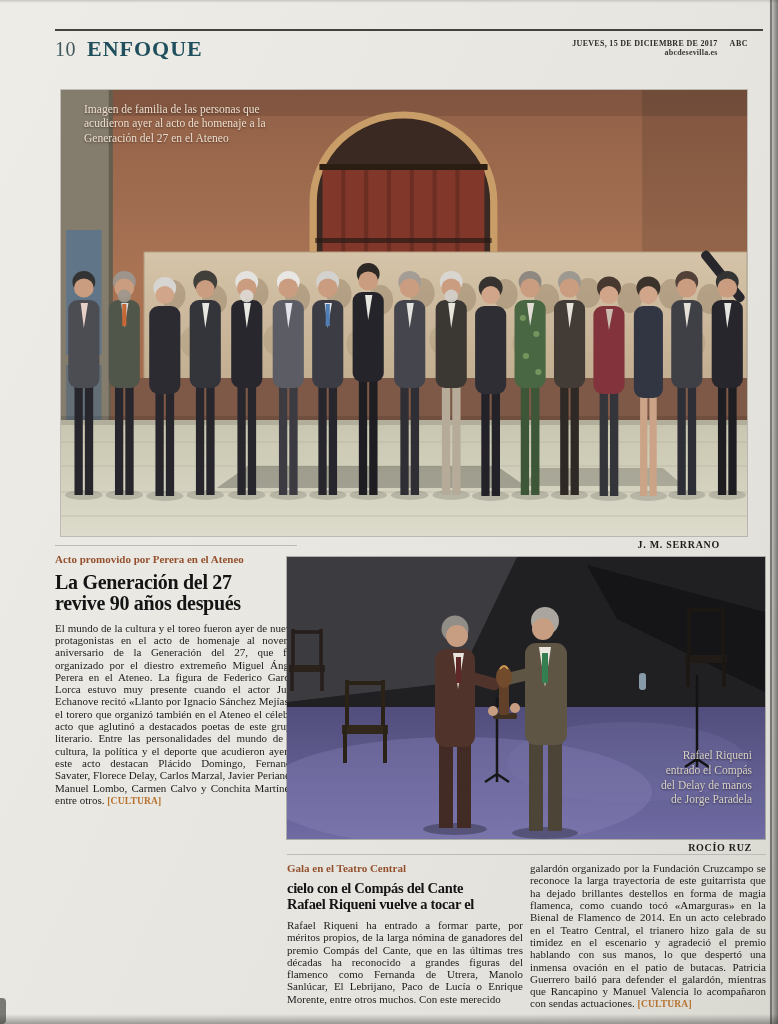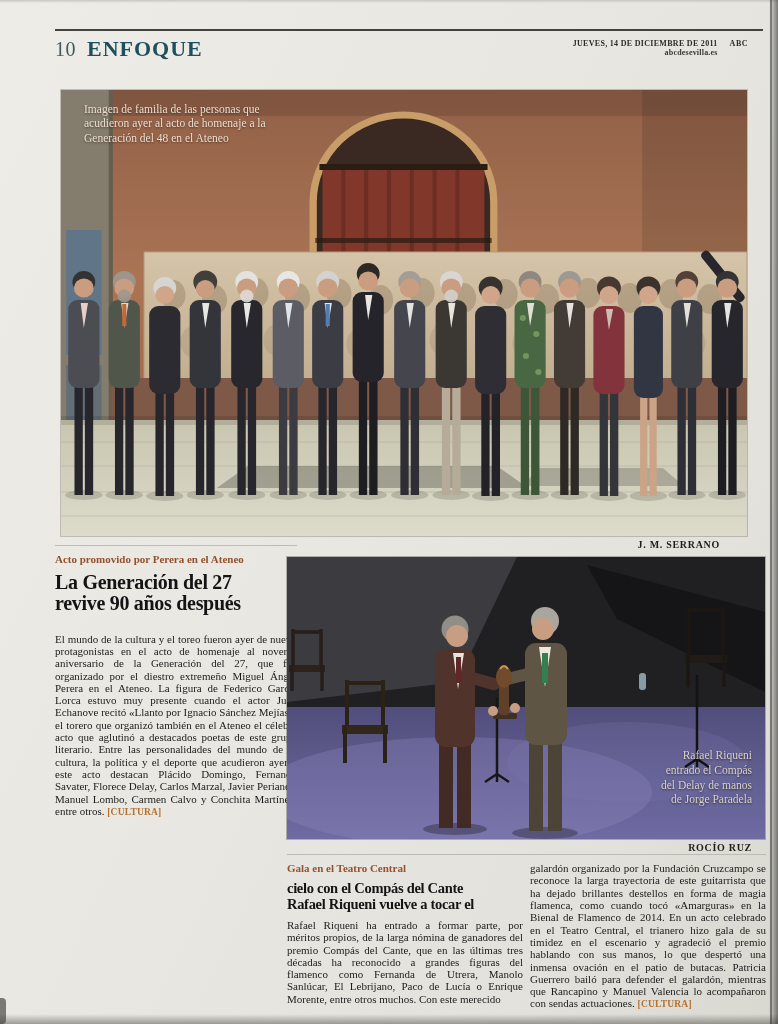--- a/index.html
+++ b/index.html
@@ -62,21 +62,21 @@
 
 <div class="page">
 
   <div class="masthead-rule"></div>
   <div class="masthead">
     <span class="page-number">10</span>
     <span class="section-title">ENFOQUE</span>
   </div>
   <div class="dateline">
     <div class="dcol">
-      <div class="date-text">JUEVES, 14 DE DICIEMBRE DE 2011</div>
+      <div class="date-text">JUEVES, 15 DE DICIEMBRE DE 2017</div>
       <div class="site-text">abcdesevilla.es</div>
     </div>
     <div class="brand-text">ABC</div>
   </div>
 
   <figure class="photo-main" style="margin:0">
     <svg viewBox="0 0 661 446" preserveAspectRatio="none">
       <defs>
         <linearGradient id="wall" x1="0" y1="0" x2="0" y2="1">
           <stop offset="0" stop-color="#8d5a40"></stop>
@@ -301,29 +301,29 @@
             <polygon points="-3,213 4,213 0,238" fill="#e6e4e0"></polygon>
             <circle cx="0" cy="192" r="11" fill="#2b2b2b"></circle>
             <circle cx="0" cy="198" r="9.5" fill="#c9997b"></circle>
           </g>
       </g>
       <rect width="661" height="446" fill="#fff" opacity=".04"></rect>
     </svg>
     <figcaption class="photo-main-caption">
       <span>Imagen de familia de las personas que</span>
       <span>acudieron ayer al acto de homenaje a la</span>
-      <span>Generación del 48 en el Ateneo</span>
+      <span>Generación del 27 en el Ateneo</span>
     </figcaption>
   </figure>
   <div class="photo-credit credit-main">J. M. SERRANO</div>
 
   <div class="article article-1">
     <div class="rule"></div>
     <div class="kicker">Acto promovido por Perera en el Ateneo</div>
-    <h1 class="headline h-1" style="margin:7px 0 19px">
+    <h1 class="headline h-1" style="margin:7px 0 8px">
       <span>La Generación del 27</span>
       <span>revive 90 años después</span>
     </h1>
     <p class="body-text" style="margin:0"><span>El mundo de la cultura y el toreo fueron ayer de nuevo protagonistas en el acto de homenaje al noventa aniversario de la Generación del 27, que fue organizado por el diestro extremeño Miguel Ángel Perera en el Ateneo. La figura de Federico García Lorca estuvo muy presente cuando el actor Juan Echanove recitó «Llanto por Ignacio Sánchez Mejías», el torero que organizó también en el Ateneo el célebre acto que aglutinó a destacados poetas de este grupo literario. Entre las personalidades del mundo de la cultura, la política y el deporte que acudieron ayer a este acto destacan Plácido Domingo, Fernando Savater, Florece Delay, Carlos Marzal, Javier Perianes, Manuel Lombo, Carmen Calvo y Conchita Martínez, entre otros.</span> <span class="tag">[CULTURA]</span></p>
   </div>
 
   <figure class="photo-2" style="margin:0">
     <svg viewBox="0 0 478 282" preserveAspectRatio="none">
       <defs>
         <linearGradient id="stage" x1="0" y1="0" x2="0" y2="1">

